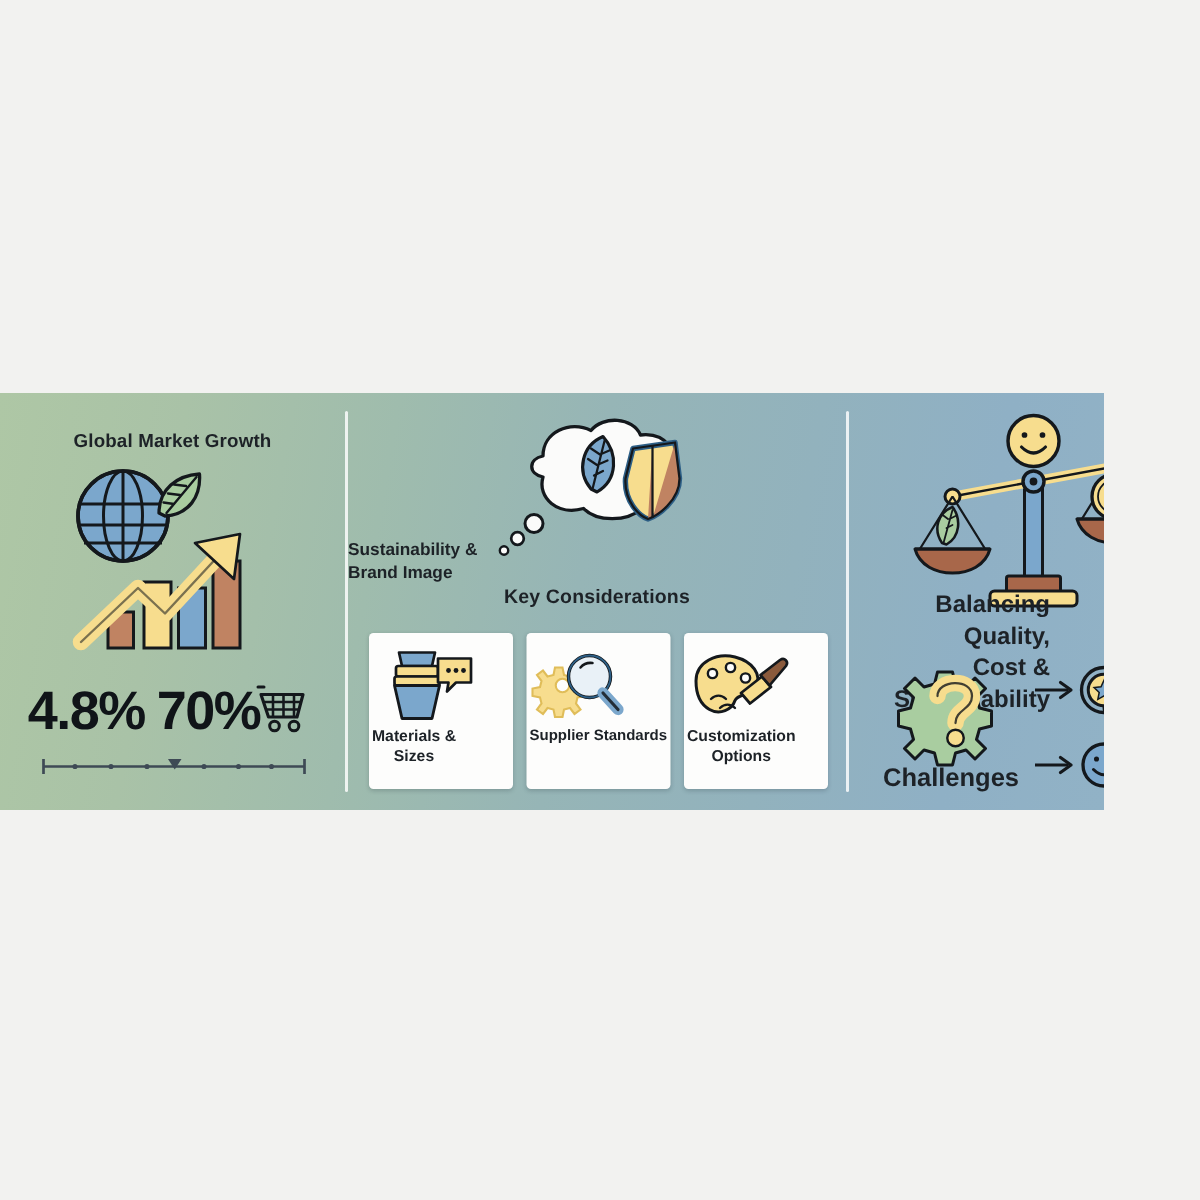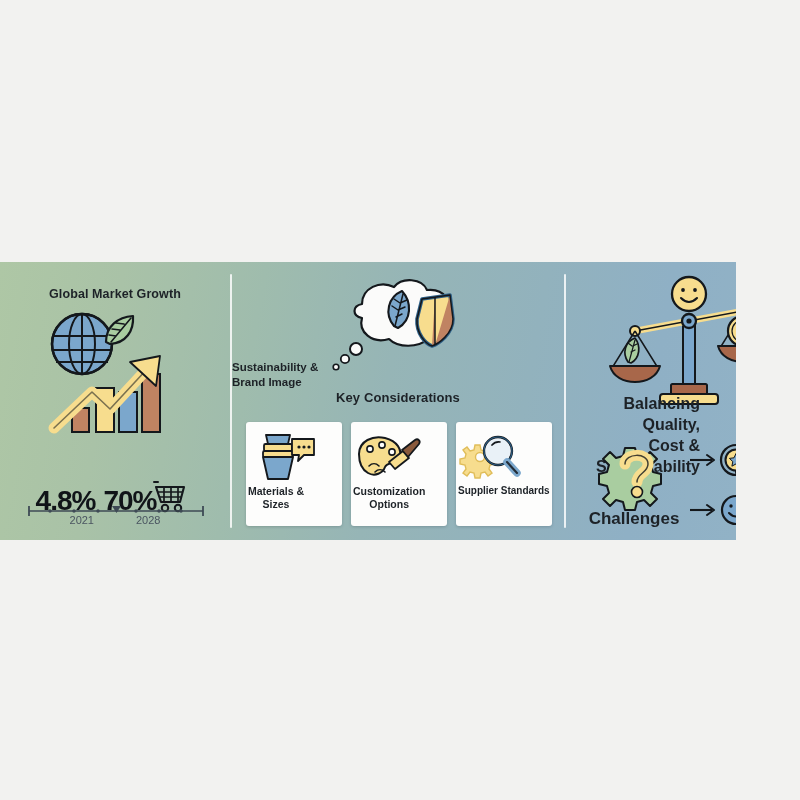--- a/index.html
+++ b/index.html
@@ -36,24 +36,23 @@
     color:#1d2227;font-weight:700;letter-spacing:.1px;
   }
 
   
   .l-title{top:25px;font-size:12.5px;}
   .l-art{position:absolute;left:38px;top:44px;width:155px;height:130px;}
   .l-cagr{top:172px;font-size:14px;}
   .l-nums{
     position:absolute;top:191px;left:0;width:230px;
     text-align:center;color:#101418;
-    font-size:28px;font-weight:800;letter-spacing:-1px;
+    font-size:36px;font-weight:800;letter-spacing:-1px;
     font-family:"Liberation Sans","DejaVu Sans",sans-serif;
     white-space:nowrap;
-    margin-top:25px;
   }
   .l-nums .gapnum{margin-left:8px;}
   .cart{display:inline-block;vertical-align:-4px;margin-left:-2px;}
   .l-timeline{position:absolute;left:26px;top:242px;width:180px;height:14px;}
   .l-years{
     position:absolute;top:252px;left:0;width:230px;
     display:flex;justify-content:center;gap:42px;
     font-size:11px;color:#4a5560;font-weight:500;
   }
 
@@ -167,24 +166,20 @@
           <circle cx="24" cy="7" r="1.7"></circle>
             <circle cx="48" cy="7" r="1.7"></circle>
           <circle cx="72" cy="7" r="1.7"></circle>
             <circle cx="110" cy="7" r="1.7"></circle>
           <circle cx="133" cy="7" r="1.7"></circle>
             <circle cx="155" cy="7" r="1.7"></circle>
         </g>
         <path d="M86 2 L95 2 L90.5 9 Z" fill="#3e4a55"></path>
       </svg>
 
-      <div class="l-years">
-        <span>2021</span>
-        <span>2028</span>
-      </div>
     </div>
 
     <div class="panel panel-mid">
 
       <div class="m-bubble">
         <svg viewBox="0 0 160 105" width="160" height="105">
           <g>
             <path d="M44 30 C44 14 62 6 76 13 C84 3 104 4 109 16 C126 14 136 28 130 42
                      C136 54 126 68 110 65 C100 74 80 74 71 65 C54 70 40 58 44 44
                      C34 42 34 32 44 30 Z" fill="#fbfbfa" stroke="#14181c" stroke-width="2.2" stroke-linejoin="round"></path>
@@ -229,20 +224,39 @@
                   <circle cx="63" cy="16" r="1.6"></circle>
                 </g>
             </svg>
           </div>
           <div class="ctxt">
             <div>Materials &amp;</div>
             <div>Sizes</div>
           </div>
         </div>
 
+        <div class="card wide">
+          <div class="ico">
+            <svg viewBox="0 0 70 52" width="70" height="52">
+              <g fill="#f7dd8e" stroke="#e0bd59" stroke-width="1.4">
+                <path d="M14 20 l4 -1 1 -5 5 0 1 5 4 1 3 -4 4 3 -3 4 1 4 5 1 0 5 -5 1 -1 4 3 4 -4 3 -3 -4 -4 1 -1 5 -5 0 -1 -5 -4 -1 -3 4 -4 -3 3 -4 -1 -4 -5 -1 0 -5 5 -1 1 -4 -3 -4 4 -3 Z"></path>
+                <circle cx="24" cy="26" r="4.5" fill="#fdfdfc" stroke="#e0bd59"></circle>
+              </g>
+              <circle cx="42" cy="20" r="14" fill="#e9f1f7" stroke="#14181c" stroke-width="2.3"></circle>
+              <circle cx="42" cy="20" r="14" fill="none" stroke="#2d5f86" stroke-width="1.2"></circle>
+              <path d="M36 14 a9 9 0 0 1 8 -3" fill="none" stroke="#14181c" stroke-width="1.7" stroke-linecap="round"></path>
+              <path d="M51 31 L61 42" stroke="#7ba7cc" stroke-width="7.5" stroke-linecap="round"></path>
+              <path d="M51 31 L61 42" stroke="#14181c" stroke-width="2.1" stroke-linecap="round" fill="none" opacity=".85"></path>
+            </svg>
+          </div>
+          <div class="ctxt">
+            <div>Supplier Standards</div>
+          </div>
+        </div>
+
         <div class="card">
           <div class="ico">
             <svg viewBox="0 0 70 50" width="70" height="50">
               <path d="M8 22 C8 9 22 3 34 6 C46 9 52 18 48 26 C45 32 36 30 34 35
                        C32 41 24 45 17 41 C10 37 8 30 8 22 Z" fill="#f7dd8e" stroke="#14181c" stroke-width="2" stroke-linejoin="round"></path>
               <g fill="#fdfdfc" stroke="#14181c" stroke-width="1.6">
                 <circle cx="19" cy="17" r="3.1"></circle>
                   <circle cx="31" cy="13" r="3.1"></circle>
                   <circle cx="41" cy="20" r="3.1"></circle>
               </g>
@@ -250,39 +264,20 @@
               <path d="M38 30 L52 19 L58 26 L44 37 Z" fill="#f7dd8e" stroke="#14181c" stroke-width="1.8" stroke-linejoin="round"></path>
               <path d="M51 18 L64 8 C67 6 70 9 68 12 L57 25 Z" fill="#8a5a3c" stroke="#14181c" stroke-width="1.8" stroke-linejoin="round"></path>
             </svg>
           </div>
           <div class="ctxt">
             <div>Customization</div>
             <div>Options</div>
           </div>
         </div>
 
-        <div class="card wide">
-          <div class="ico">
-            <svg viewBox="0 0 70 52" width="70" height="52">
-              <g fill="#f7dd8e" stroke="#e0bd59" stroke-width="1.4">
-                <path d="M14 20 l4 -1 1 -5 5 0 1 5 4 1 3 -4 4 3 -3 4 1 4 5 1 0 5 -5 1 -1 4 3 4 -4 3 -3 -4 -4 1 -1 5 -5 0 -1 -5 -4 -1 -3 4 -4 -3 3 -4 -1 -4 -5 -1 0 -5 5 -1 1 -4 -3 -4 4 -3 Z"></path>
-                <circle cx="24" cy="26" r="4.5" fill="#fdfdfc" stroke="#e0bd59"></circle>
-              </g>
-              <circle cx="42" cy="20" r="14" fill="#e9f1f7" stroke="#14181c" stroke-width="2.3"></circle>
-              <circle cx="42" cy="20" r="14" fill="none" stroke="#2d5f86" stroke-width="1.2"></circle>
-              <path d="M36 14 a9 9 0 0 1 8 -3" fill="none" stroke="#14181c" stroke-width="1.7" stroke-linecap="round"></path>
-              <path d="M51 31 L61 42" stroke="#7ba7cc" stroke-width="7.5" stroke-linecap="round"></path>
-              <path d="M51 31 L61 42" stroke="#14181c" stroke-width="2.1" stroke-linecap="round" fill="none" opacity=".85"></path>
-            </svg>
-          </div>
-          <div class="ctxt">
-            <div>Supplier Standards</div>
-          </div>
-        </div>
-
       </div>
     </div>
 
     <div class="panel panel-right">
 
       <div class="r-scale">
         <svg viewBox="0 0 150 132" width="150" height="132">
 
           <g>
             <circle cx="75" cy="18" r="17" fill="#f7dd8e" stroke="#14181c" stroke-width="2.3"></circle>

